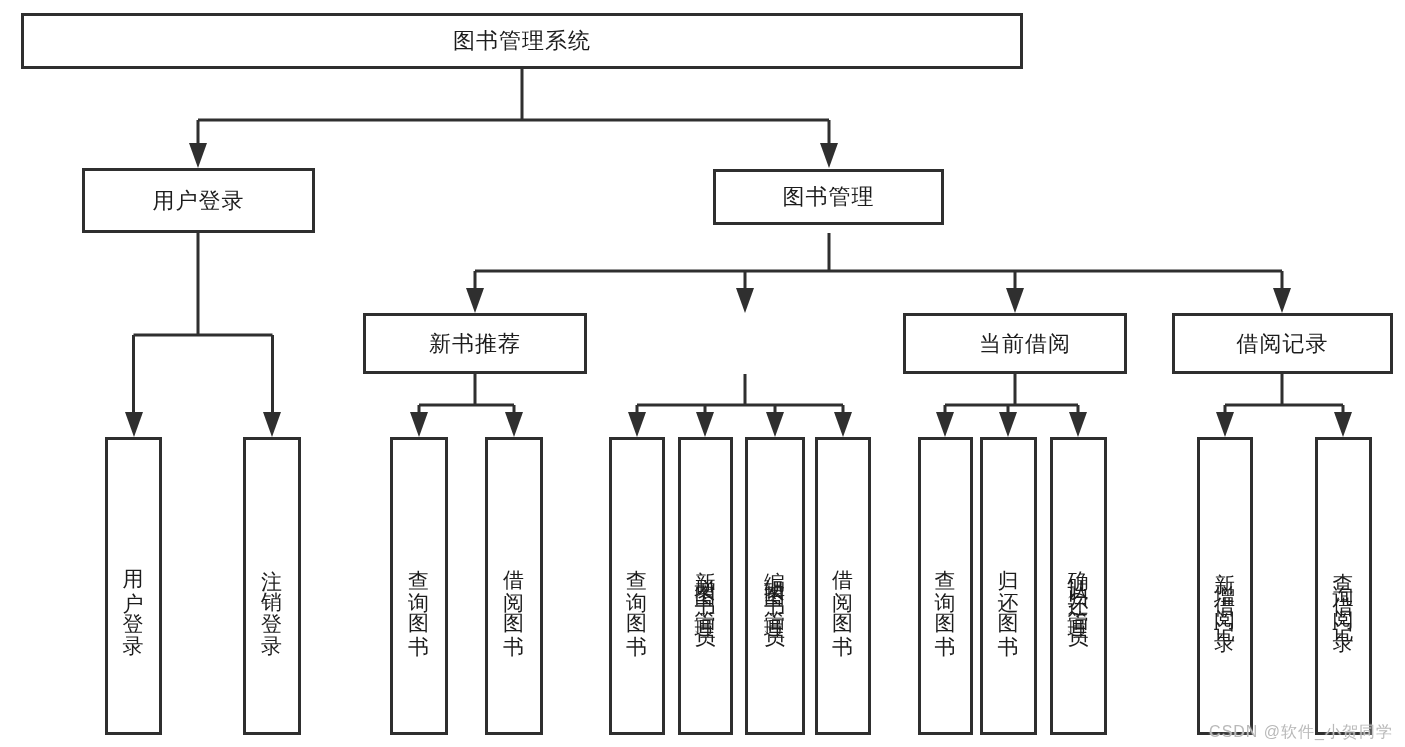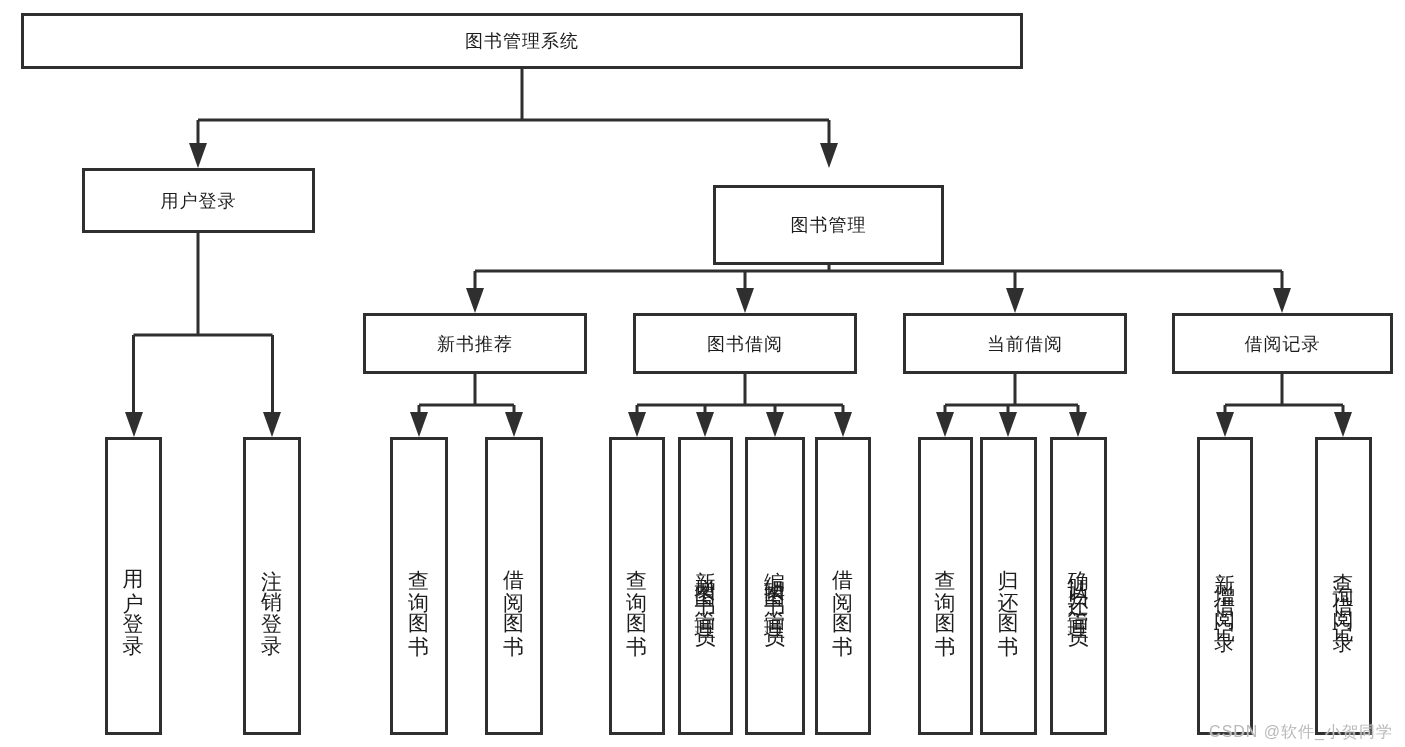--- a/index.html
+++ b/index.html
@@ -11,21 +11,21 @@
     overflow:hidden;
   }
   #connectors{position:absolute;left:0;top:0;z-index:1;}
   .node{
     position:absolute;
     box-sizing:border-box;
     background:#ffffff;
     border:3px solid #2f2f2f;
     display:flex;align-items:center;justify-content:center;
     color:#1c1c1c;
-    font-size:18px;
+    font-size:22px;
     letter-spacing:1px;
     z-index:2;
   }
   .leaf{font-size:21px;}
   .vtext{
     writing-mode:vertical-rl;
     display:block;
     line-height:1;
   }
   #watermark{
@@ -34,21 +34,21 @@
     font-size:16px;
     color:#b9b9b9;
     letter-spacing:1px;
     z-index:3;
     text-shadow:0 0 2px #ffffff;
     white-space:nowrap;
   }
   
   #n-root{left:21px;top:13px;width:1002px;height:56px;}
   #n-user-login{left:82px;top:168px;width:233px;height:65px;}
-  #n-book-mgmt{left:713px;top:169px;width:231px;height:80px;margin-top:16px;}
+  #n-book-mgmt{left:713px;top:169px;width:231px;height:56px;}
   #n-new-book{left:363px;top:313px;width:224px;height:61px;}
   #n-book-borrow{left:633px;top:313px;width:224px;height:61px;}
   #n-current-borrow{left:903px;top:313px;width:224px;height:61px;padding-left:20px;}
   #n-borrow-records{left:1172px;top:313px;width:221px;height:61px;}
   #l-1a{left:105px;top:437px;width:57px;height:298px;}
   #l-1b{left:243px;top:437px;width:58px;height:298px;}
   #l-2a{left:390px;top:437px;width:58px;height:298px;}
   #l-2b{left:485px;top:437px;width:58px;height:298px;}
   #l-3a{left:609px;top:437px;width:56px;height:298px;}
   #l-3b{left:678px;top:437px;width:55px;height:298px;}
@@ -105,23 +105,20 @@
   <div class="node" id="n-user-login">
     <span>用户登录</span>
   </div>
   <div class="node" id="n-book-mgmt">
     <span>图书管理</span>
   </div>
 
   <div class="node" id="n-new-book">
     <span>新书推荐</span>
   </div>
-  <div class="node" id="n-book-borrow">
-    <span>图书借阅</span>
-  </div>
   <div class="node" id="n-current-borrow">
     <span>当前借阅</span>
   </div>
   <div class="node" id="n-borrow-records">
     <span>借阅记录</span>
   </div>
 
   <div class="node leaf" id="l-1a">
     <span class="vtext" style="letter-spacing: 22px; margin-bottom: -22px;">用户登录</span>
   </div>

